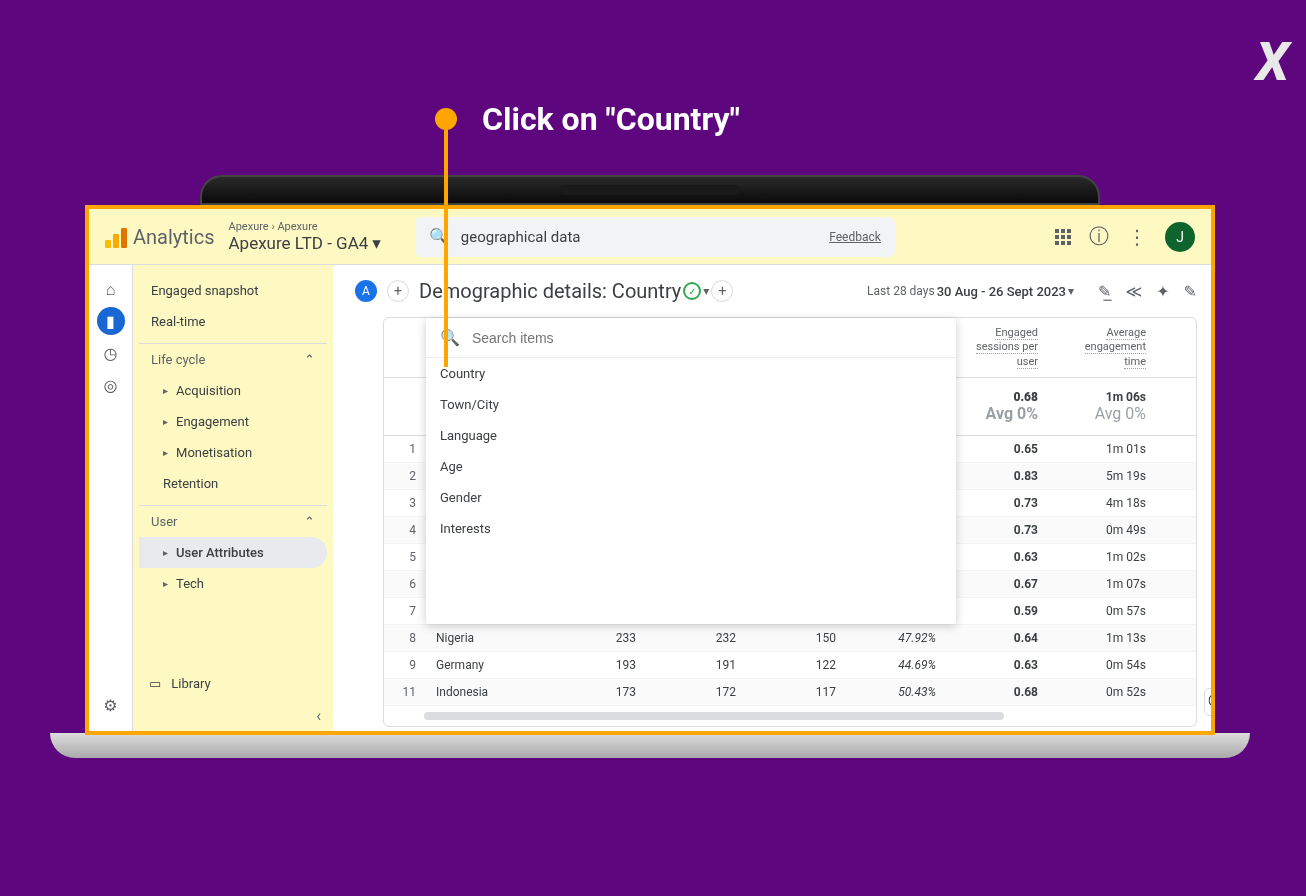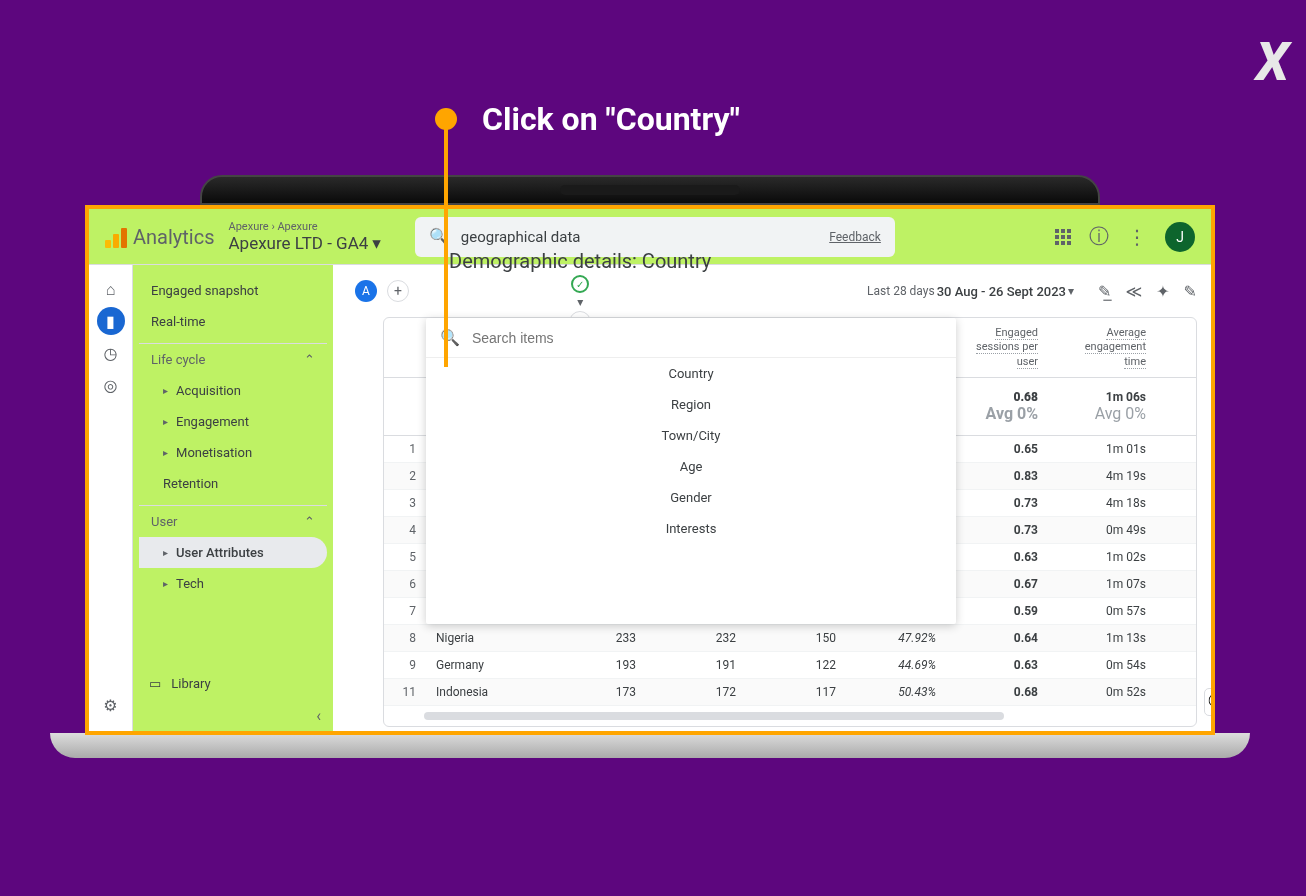--- a/index.html
+++ b/index.html
@@ -10,21 +10,21 @@
 .callout { position: absolute; top: 100px; left: 435px; display: flex; align-items: center; gap: 25px; z-index: 100; }
 .callout-dot { width: 22px; height: 22px; background: #ffa500; border-radius: 50%; }
 .callout-text { color: #fff; font-size: 32px; font-weight: 700; }
 .callout-line { position: absolute; top: 122px; left: 444px; width: 4px; height: 245px; background: #ffa500; z-index: 99; }
 
 .laptop { position: absolute; top: 175px; left: 85px; width: 1130px; }
 .laptop-camera { height: 30px; background: linear-gradient(#2a2a2a, #0a0a0a); border-radius: 22px 22px 0 0; border: 2px solid #444; display: flex; justify-content: center; align-items: center; width: 900px; margin: 0 auto; }
 .camera-notch { width: 180px; height: 10px; background: #1a1a1a; border-radius: 5px; }
 .laptop-base { height: 25px; background: linear-gradient(#ddd, #aaa); border-radius: 0 0 40px 40px; margin-top: -2px; width: 1200px; margin-left: -35px; }
 
-.screen { border: 4px solid #ffa500; background: #bef264; height: 530px; position: relative; overflow: hidden; }
+.screen { border: 4px solid #ffa500; background: #fef9c3; height: 530px; position: relative; overflow: hidden; }
 
 .top-bar { height: 56px; display: flex; align-items: center; padding: 0 16px; border-bottom: 1px solid #dadce0; gap: 14px; }
 .ga-logo { display: flex; align-items: center; gap: 6px; }
 .ga-icon { width: 22px; height: 22px; position: relative; }
 .ga-bar1 { position: absolute; bottom: 0; left: 0; width: 6px; height: 8px; background: #fbbc04; border-radius: 1px; }
 .ga-bar2 { position: absolute; bottom: 0; left: 8px; width: 6px; height: 14px; background: #f9ab00; border-radius: 1px; }
 .ga-bar3 { position: absolute; bottom: 0; left: 16px; width: 6px; height: 20px; background: #e37400; border-radius: 1px; }
 .ga-text { font-size: 20px; color: #5f6368; }
 .property-sel { display: flex; flex-direction: column; font-size: 12px; }
 .breadcrumb { font-size: 11px; color: #5f6368; }
@@ -50,21 +50,21 @@
 .sidebar-item.selected { background: #e8eaed; font-weight: 500; }
 .sidebar-group { padding: 8px 12px; font-size: 13px; color: #5f6368; display: flex; justify-content: space-between; align-items: center; border-top: 1px solid #dadce0; margin-top: 6px; cursor: pointer; }
 .sidebar-item .arrow { font-size: 10px; color: #5f6368; }
 .library { position: absolute; bottom: 40px; left: 16px; display: flex; align-items: center; gap: 10px; font-size: 13px; color: #3c4043; cursor: pointer; }
 .collapse-btn { position: absolute; bottom: 6px; right: 12px; color: #5f6368; cursor: pointer; }
 
 .content { flex: 1; background: #fff; padding: 0 14px; position: relative; }
 .content-header { display: flex; align-items: center; height: 52px; gap: 10px; }
 .badge-a { width: 22px; height: 22px; border-radius: 50%; background: #1a73e8; color: #fff; font-size: 12px; display: flex; align-items: center; justify-content: center; margin-left: 8px; }
 .small-add { width: 22px; height: 22px; border-radius: 50%; border: 1px solid #dadce0; color: #5f6368; font-size: 14px; display: flex; align-items: center; justify-content: center; cursor: pointer; }
-.page-title { font-size: 20px; color: #3c4043; margin-left: 30px; display: flex; align-items: center; gap: 2px; flex-direction: column; }
+.page-title { font-size: 20px; color: #3c4043; display: flex; align-items: center; gap: 2px; }
 .title-check { width: 18px; height: 18px; border: 2px solid #34a853; border-radius: 50%; color: #34a853; font-size: 10px; display: flex; align-items: center; justify-content: center; }
 .date-range { margin-left: auto; font-size: 12px; color: #5f6368; display: flex; align-items: center; gap: 2px; }
 .date-range .dates { font-weight: 500; color: #3c4043; font-size: 13px; }
 .toolbar-icons { display: flex; gap: 14px; margin-left: 14px; color: #5f6368; font-size: 16px; }
 .toolbar-icons span { cursor: pointer; }
 
 .table-wrap { background: #fff; border: 1px solid #dadce0; border-radius: 6px; margin-left: 36px; position: relative; }
 .feedback-bubble { position: absolute; right: -36px; bottom: 10px; width: 28px; height: 28px; border: 1px solid #dadce0; border-radius: 5px; display: flex; align-items: center; justify-content: center; color: #5f6368; background: #fff; cursor: pointer; }
 
 .thead-row { display: flex; padding: 8px 0; border-bottom: 1px solid #dadce0; }
@@ -82,21 +82,21 @@
 .td.c1 { width: 100px; } .td.c2 { width: 100px; } .td.c3 { width: 100px; } .td.c4 { width: 100px; font-style: italic; }
 .td.c5 { width: 102px; font-weight: bold; } .td.c6 { width: 108px; }
 .td .sub { font-size: 16px; color: #9aa0a6; display: block; }
 
 .trow { display: flex; border-bottom: 1px solid #f1f3f4; }
 .trow:nth-child(even) { background: #fafafa; }
 
 .dropdown-panel { position: absolute; top: 0; left: 42px; width: 530px; background: #fff; box-shadow: 0 2px 10px rgba(0,0,0,0.2); z-index: 50; border-radius: 2px; }
 .dd-search { display: flex; align-items: center; padding: 10px 14px; gap: 12px; color: #9aa0a6; border-bottom: 1px solid #eee; }
 .dd-search input { border: none; outline: none; font-size: 14px; flex: 1; }
-.dd-item { padding: 8px 2px; font-size: 13px; color: #3c4043; cursor: pointer; text-align: center; }
+.dd-item { padding: 8px 14px; font-size: 13px; color: #3c4043; cursor: pointer; }
 .scroll-bar { height: 8px; background: #dadce0; border-radius: 4px; margin: 6px 40px; width: 580px; }
 </style>
 </head>
 <body>
 
 <div class="brand-logo">X</div>
 
 <div class="callout">
   <div class="callout-dot"></div>
   <div class="callout-text">Click on "Country"</div>
@@ -254,21 +254,21 @@
                 <div class="td c6">1m 01s</div>
               </div>
               <div class="trow">
                 <div class="td idx">2</div>
                 <div class="td cty"></div>
                 <div class="td c1"></div>
                 <div class="td c2"></div>
                 <div class="td c3"></div>
                 <div class="td c4"></div>
                 <div class="td c5">0.83</div>
-                <div class="td c6">4m 19s</div>
+                <div class="td c6">5m 19s</div>
               </div>
               <div class="trow">
                 <div class="td idx">3</div>
                 <div class="td cty"></div>
                 <div class="td c1"></div>
                 <div class="td c2"></div>
                 <div class="td c3"></div>
                 <div class="td c4"></div>
                 <div class="td c5">0.73</div>
                 <div class="td c6">4m 18s</div>
@@ -345,22 +345,22 @@
               </div>
             </div>
 
           <div class="dropdown-panel">
             <div class="dd-search">
               <span>🔍</span>
               <input placeholder="Search items" style="">
             </div>
             <div id="dd-items">
                 <div class="dd-item">Country</div>
-                <div class="dd-item">Region</div>
                 <div class="dd-item">Town/City</div>
+                <div class="dd-item">Language</div>
                 <div class="dd-item">Age</div>
                 <div class="dd-item">Gender</div>
                 <div class="dd-item">Interests</div>
               </div>
             <div style="height:80px;"></div>
           </div>
           <div class="scroll-bar"></div>
           <div class="feedback-bubble">💬</div>
         </div>
       </div>

